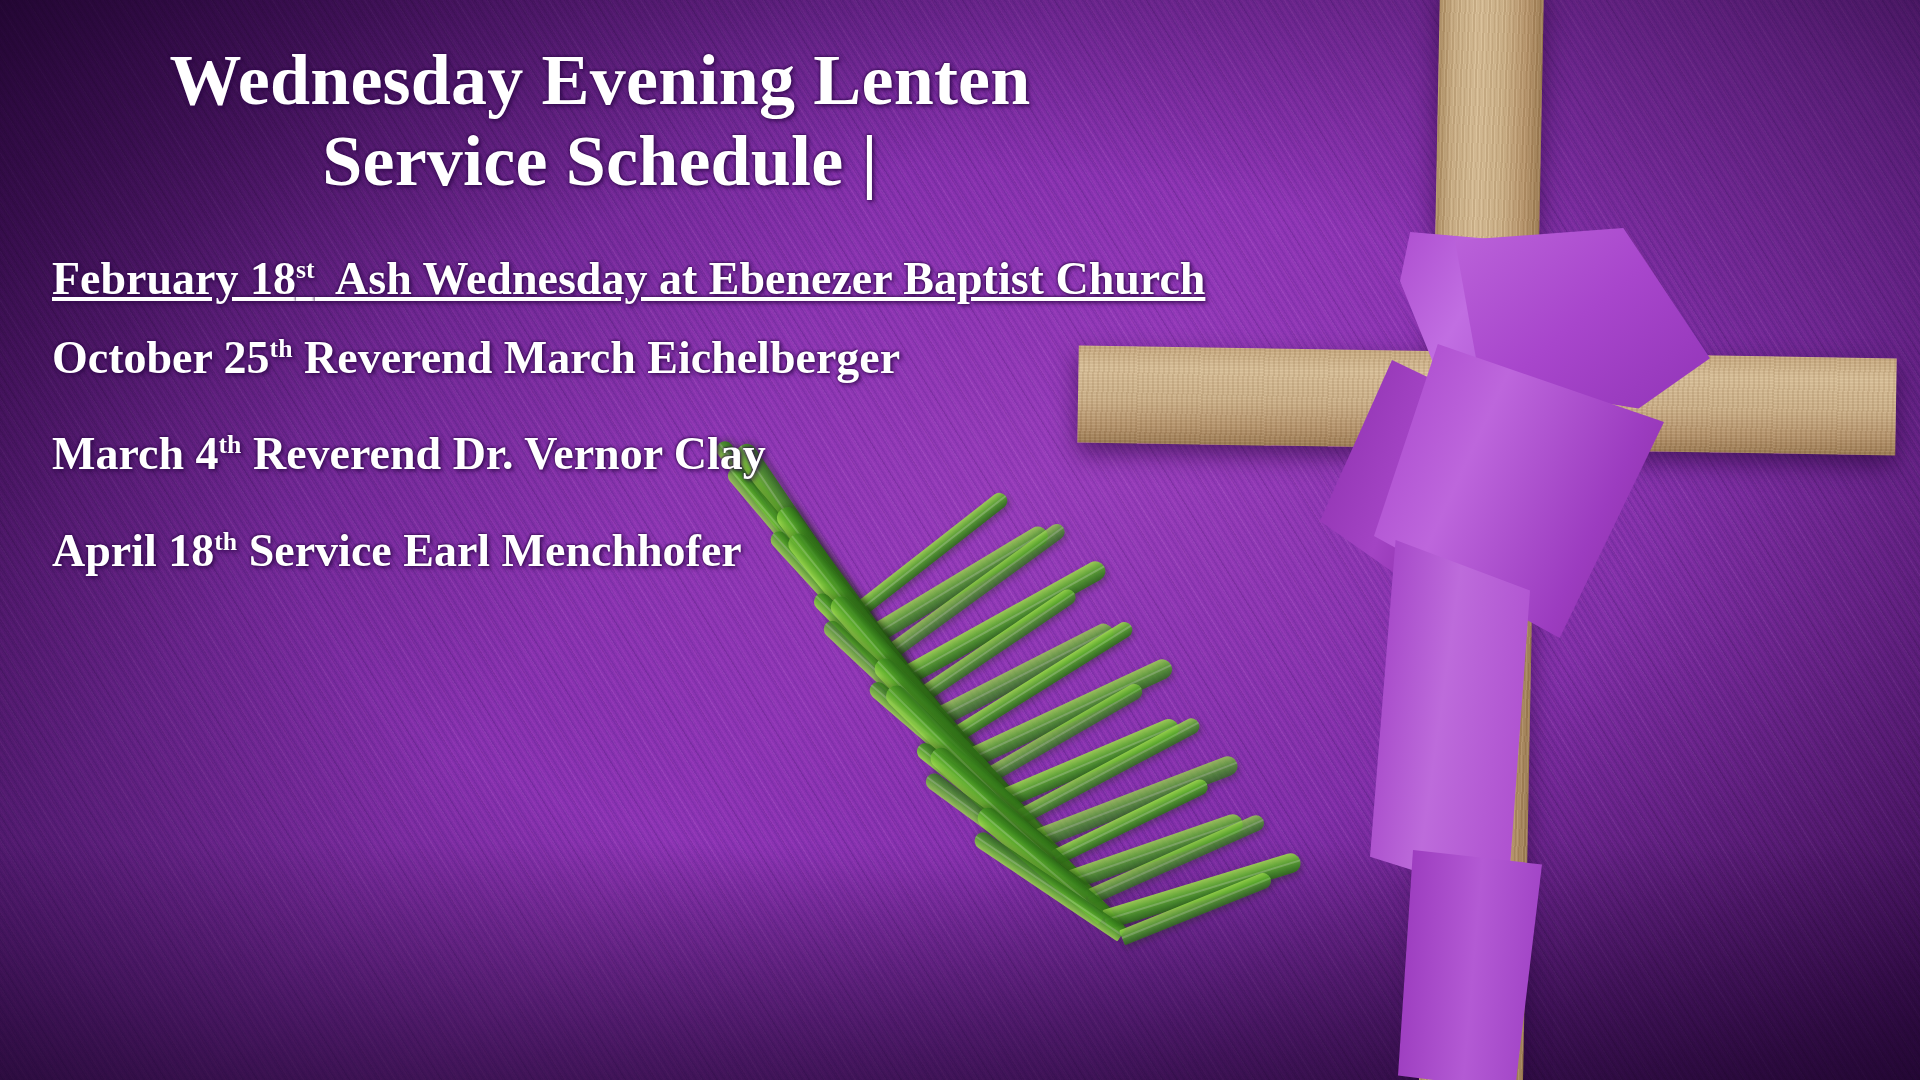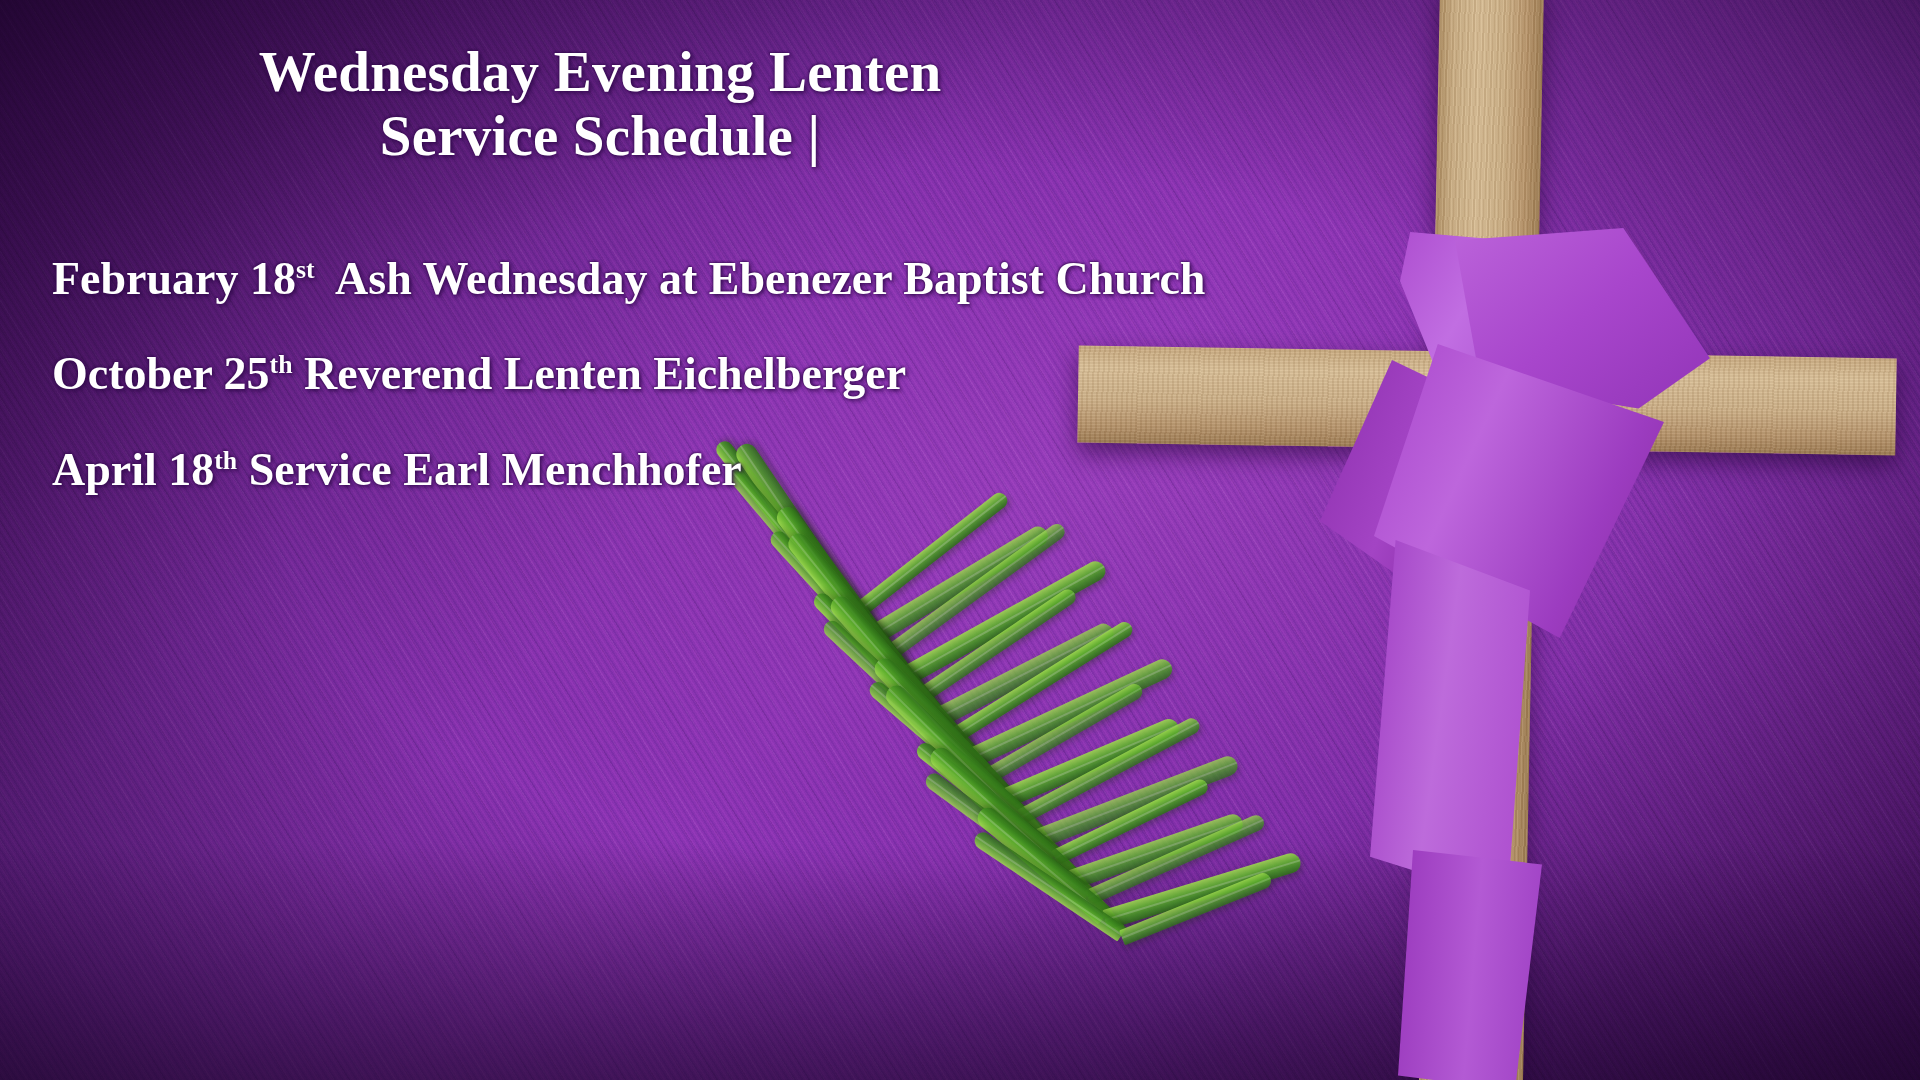--- a/index.html
+++ b/index.html
@@ -182,33 +182,33 @@
     text-shadow:
        0 0 3px rgba(60,12,90,0.75),
        2px 2px 4px rgba(40,6,65,0.75),
       -1px -1px 2px rgba(40,6,65,0.45);
   }
   .title {
     position: absolute;
     left: 0; top: 40px; width: 1200px;
     text-align: center;
     font-weight: 700;
-    font-size: 57px;
+    font-size: 72px;
     line-height: 1.12;
     letter-spacing: .2px;
   }
   .schedule { position: absolute; left: 52px; top: 252px; width: 1250px; }
   .entry {
     font-weight: 700;
     font-size: 46px;
     line-height: 1.19;
     margin-bottom: 42px;
     white-space: pre-wrap;
   }
-  .entry.two-line { margin-bottom: 40px; }
+  .entry.two-line { margin-bottom: 24px; text-decoration: underline; }
   sup {
     font-size: .56em;
     vertical-align: super;
     line-height: 0;
     font-weight: 700;
   }
 </style>
 </head>
 <body>
 
@@ -279,18 +279,19 @@
 
   <div class="text-layer">
 
     <div class="title">
       <div>Wednesday Evening Lenten</div>
       <div>Service Schedule |</div>
     </div>
 
     <div class="schedule" id="schedule-list">
         <div class="entry two-line"><span>February 18</span><sup>st</sup><span>  Ash Wednesday at Ebenezer Baptist Church</span></div>
-        <div class="entry"><span>October 25</span><sup>th</sup><span> Reverend Lenten Eichelberger</span></div>
+        <div class="entry"><span>October 25</span><sup>th</sup><span> Reverend March Eichelberger</span></div>
+        <div class="entry"><span>March 4</span><sup>th</sup><span> Reverend Dr. Vernor Clay</span></div>
         <div class="entry"><span>April 18</span><sup>th</sup><span> Service Earl Menchhofer</span></div>
       </div>
 
   </div>
 </div>
 
 </body></html>

